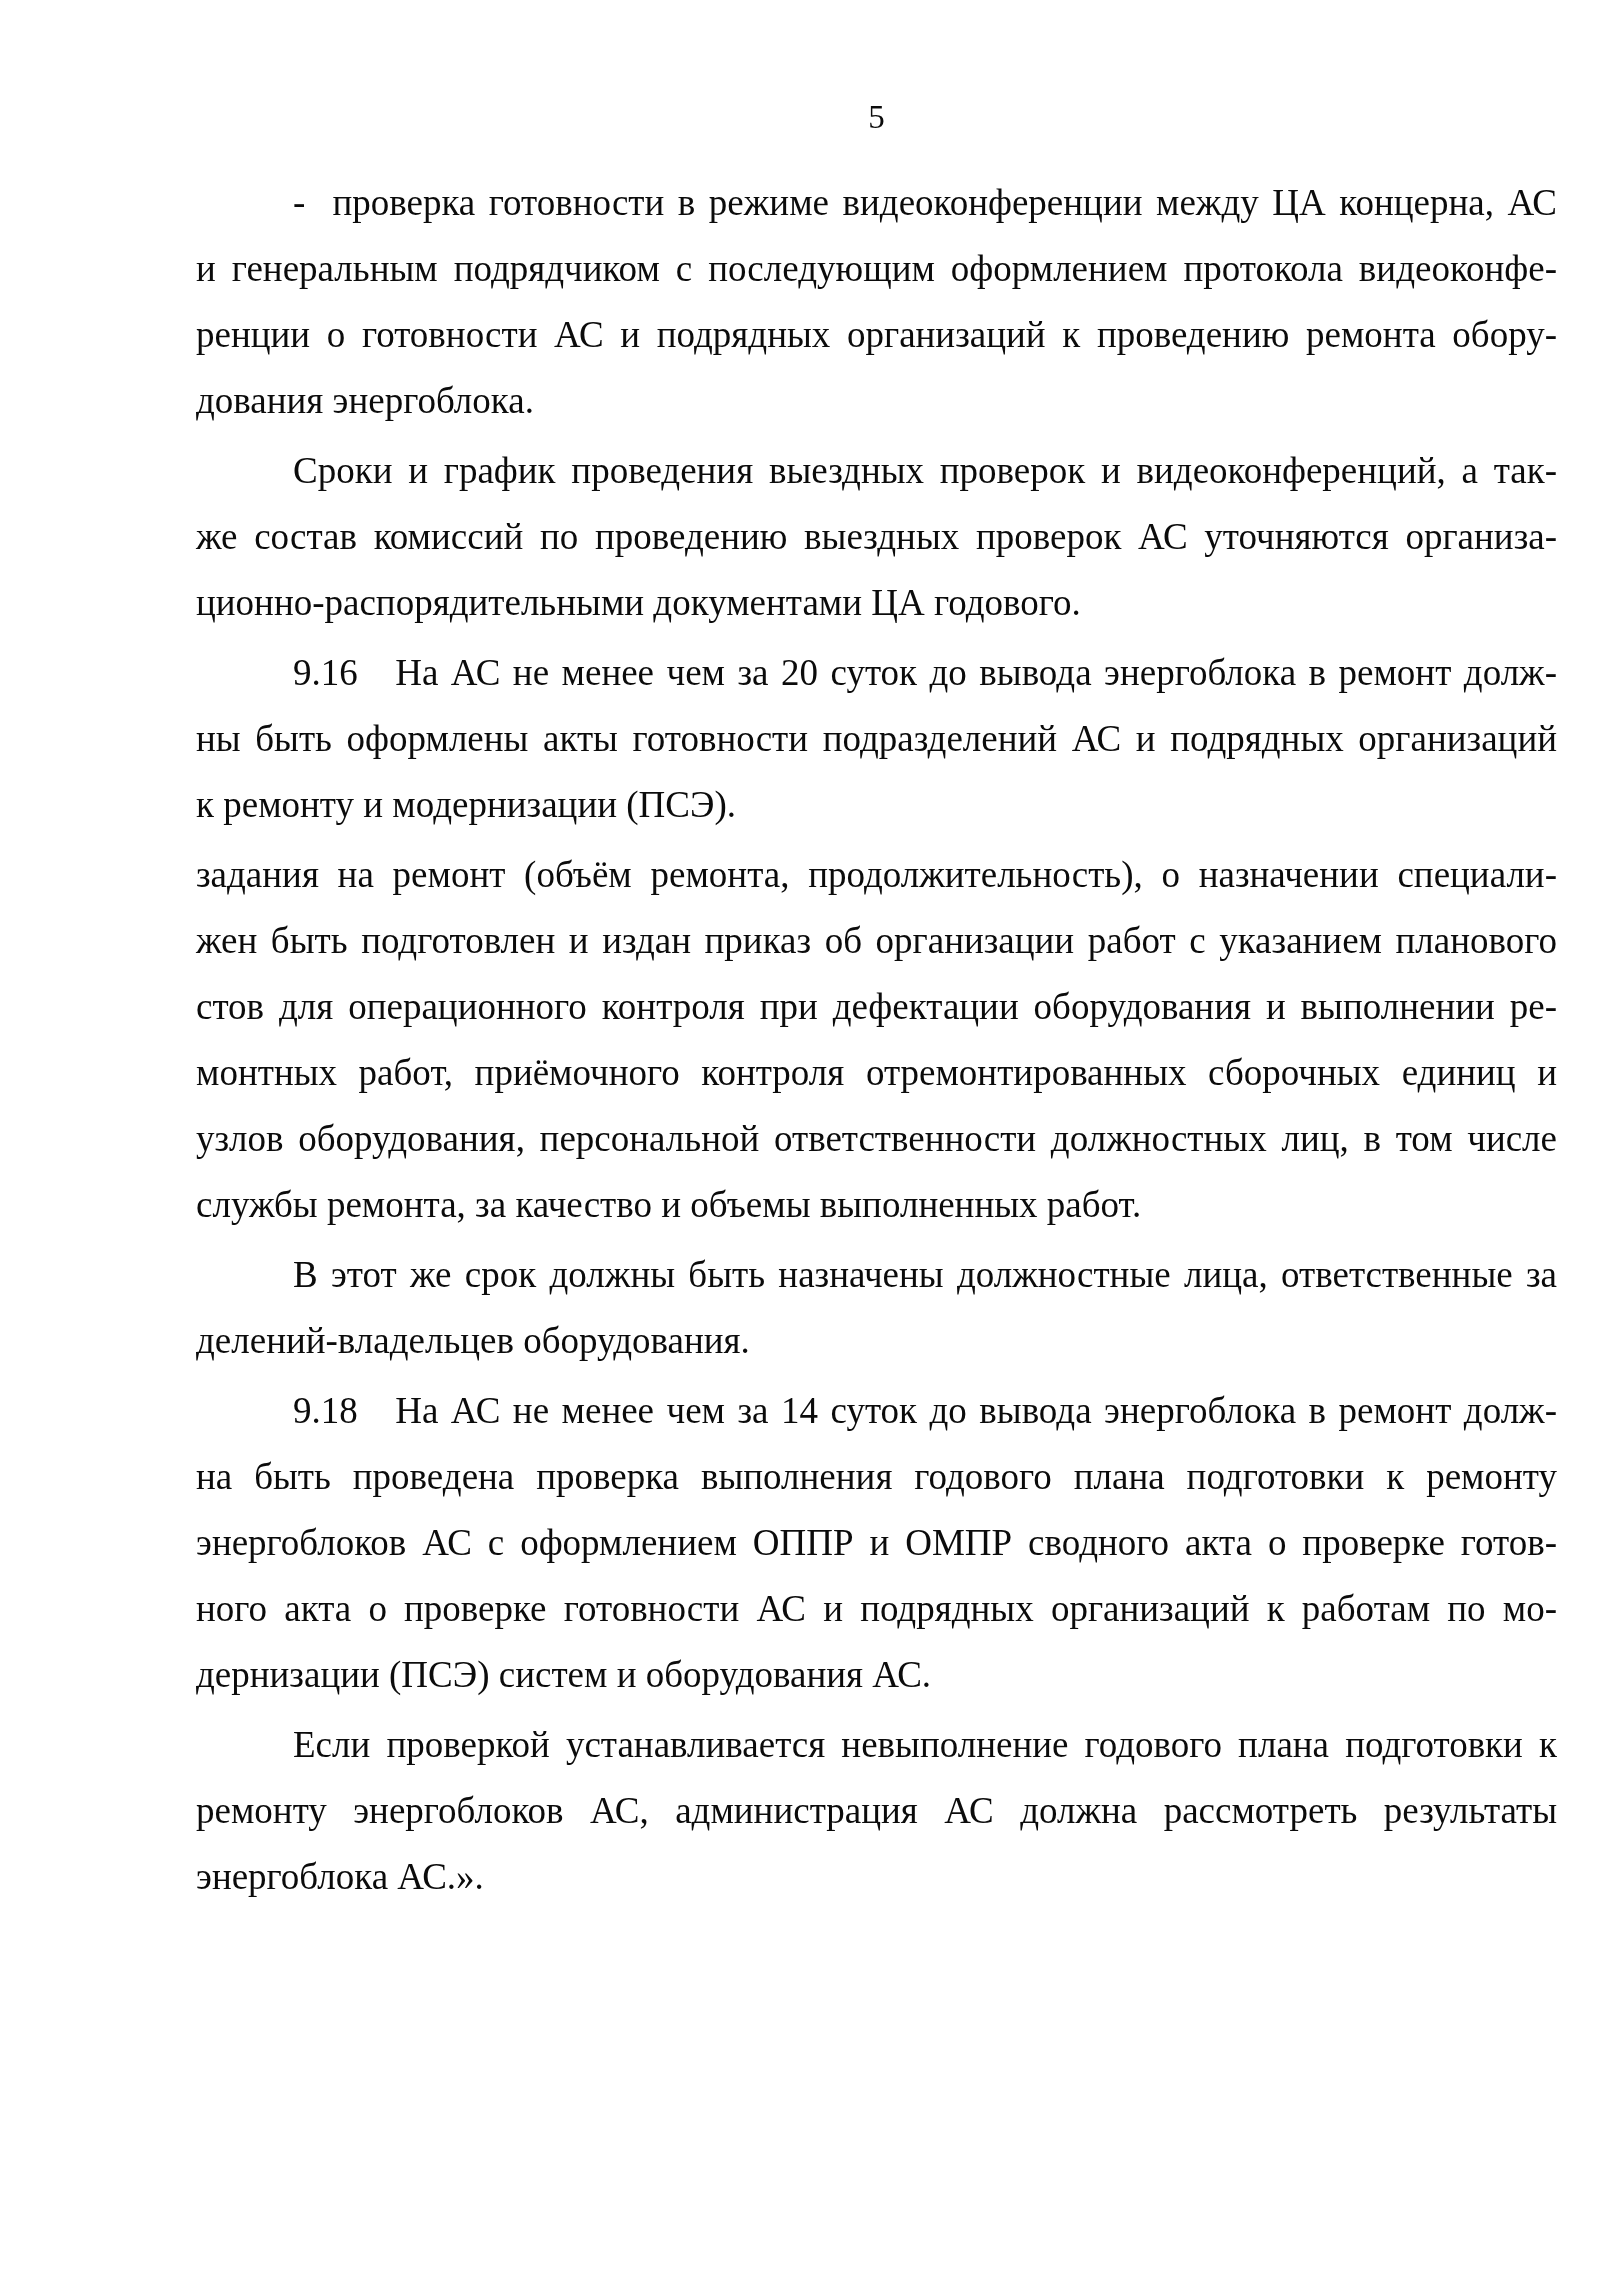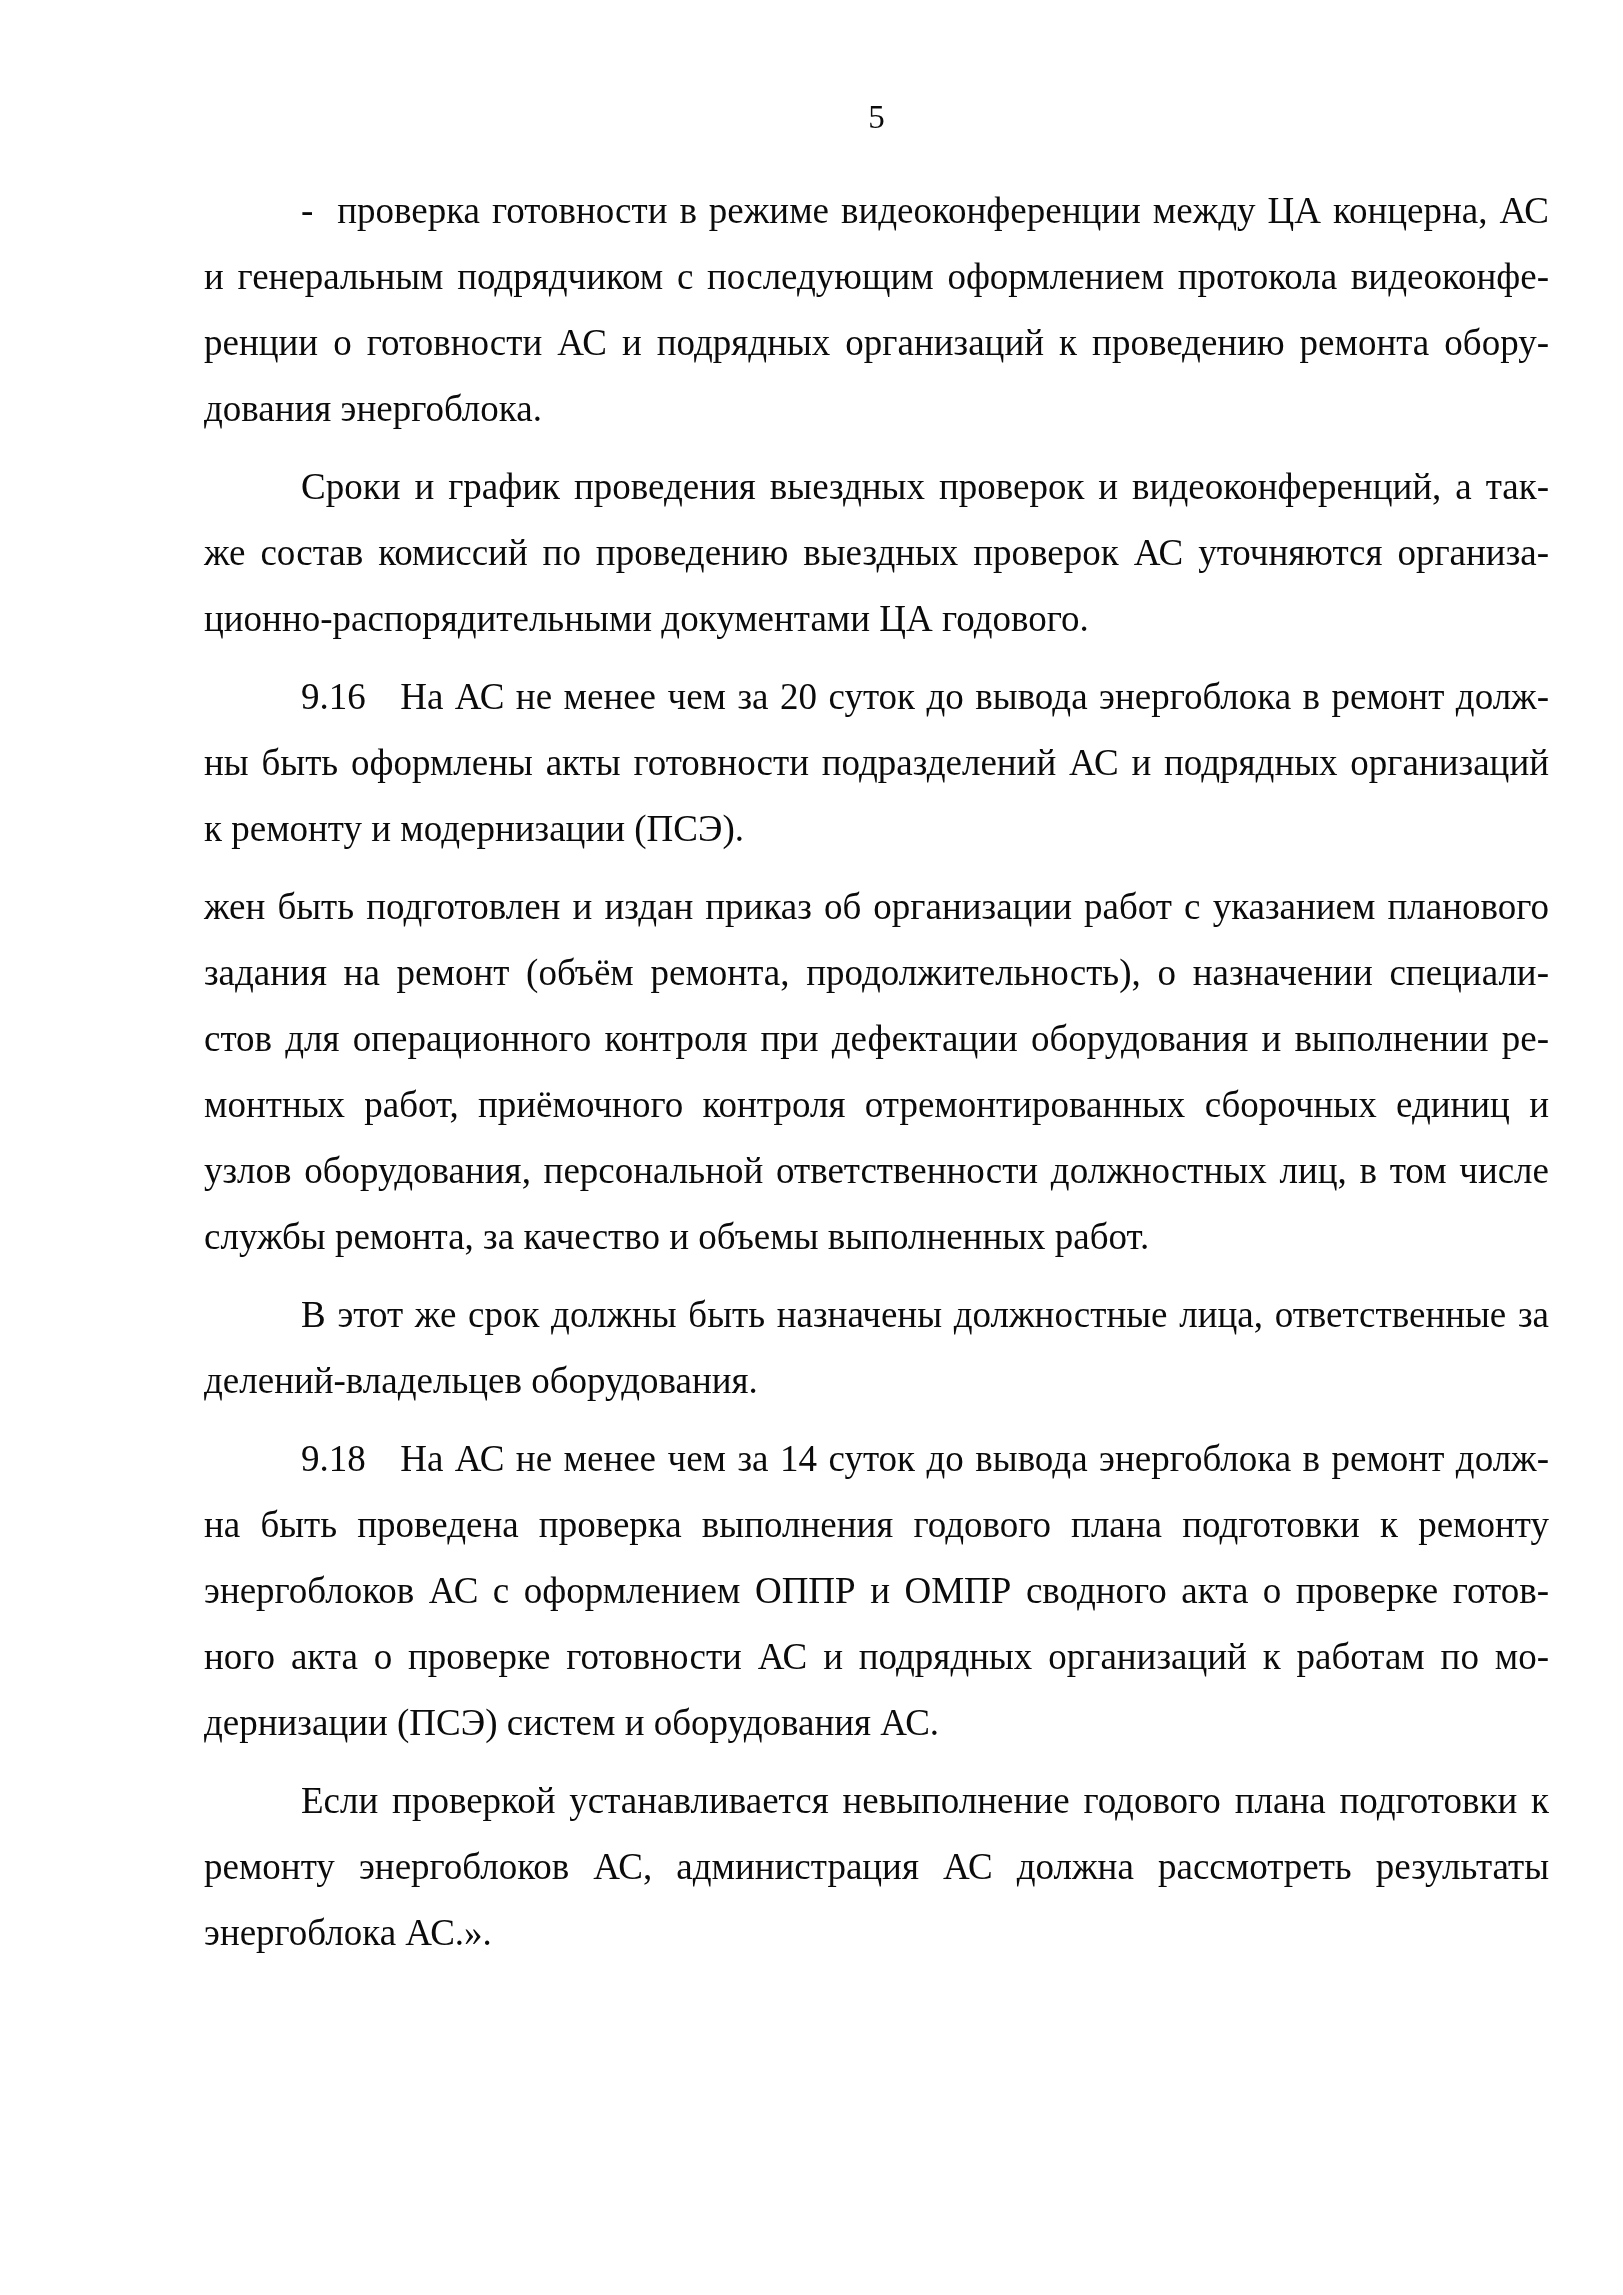--- a/index.html
+++ b/index.html
@@ -30,21 +30,21 @@
   }
   .body-text {
     position: absolute;
     top: 166px;
     left: 192px;
     width: 1369px;
     font-size: 37px;
     line-height: 66px;
   }
   .paragraph {
-    margin: 12px;
+    margin: 4px;
     padding: 0;
   }
   .text-line {
     text-align: justify;
     text-align-last: justify;
     text-justify: inter-word;
     white-space: normal;
   }
   .text-line.first-line {
     padding-left: 97px;
@@ -69,22 +69,22 @@
         <div class="text-line first-line">Сроки и график проведения выездных проверок и видеоконференций, а так-</div>
         <div class="text-line">же состав комиссий по проведению выездных проверок АС уточняются организа-</div>
         <div class="text-line para-end">ционно-распорядительными документами ЦА годового.</div>
       </div>
       <div class="paragraph">
         <div class="text-line first-line">9.16&nbsp;&nbsp; На АС не менее чем за 20 суток до вывода энергоблока в ремонт долж-</div>
         <div class="text-line">ны быть оформлены акты готовности подразделений АС и подрядных организаций</div>
         <div class="text-line para-end">к ремонту и модернизации (ПСЭ).</div>
       </div>
       <div class="paragraph">
+        <div class="text-line">задания на ремонт (объём ремонта, продолжительность), о назначении специали-</div>
         <div class="text-line">жен быть подготовлен и издан приказ об организации работ с указанием планового</div>
-        <div class="text-line">задания на ремонт (объём ремонта, продолжительность), о назначении специали-</div>
         <div class="text-line">стов для операционного контроля при дефектации оборудования и выполнении ре-</div>
         <div class="text-line">монтных работ, приёмочного контроля отремонтированных сборочных единиц и</div>
         <div class="text-line">узлов оборудования, персональной ответственности должностных лиц, в том числе</div>
         <div class="text-line para-end">службы ремонта, за качество и объемы выполненных работ.</div>
       </div>
       <div class="paragraph">
         <div class="text-line first-line">В этот же срок должны быть назначены должностные лица, ответственные за</div>
         <div class="text-line para-end">делений-владельцев оборудования.</div>
       </div>
       <div class="paragraph">

